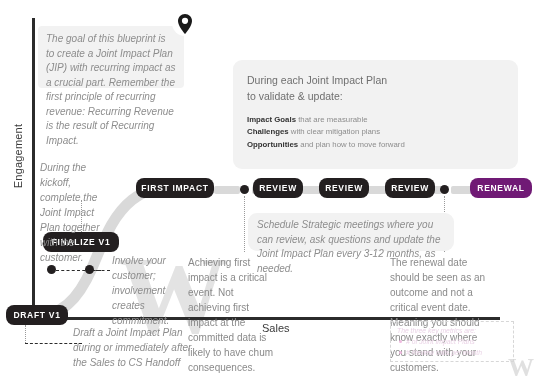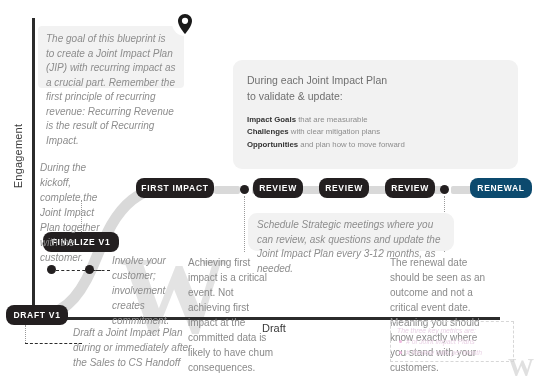--- a/index.html
+++ b/index.html
@@ -59,21 +59,21 @@
     position:absolute;
     display:flex;align-items:center;justify-content:center;
     background:#231f20;color:#ffffff;
     border-radius:8px;
     font-size:8.5px;font-weight:700;
     letter-spacing:.7px;
     height:20px;
     box-sizing:border-box;
     white-space:nowrap;
   }
-  .pill.light{background:#0c4a6e;color:#ffffff;}
+  .pill.light{background:#701a75;color:#ffffff;}
 
   
   .connector{
     position:absolute;height:8px;background:#d9d9d9;border-radius:2px;
   }
   .dot{
     position:absolute;width:9px;height:9px;border-radius:50%;background:#231f20;
   }
 
   
@@ -176,21 +176,21 @@
   <div class="wm-big">W</div>
   <div class="wm-small">W</div>
 
   <svg class="curve-layer" viewBox="0 0 540 387">
     <path d="M 30 318 C 62 316, 78 300, 92 268 C 104 240, 112 216, 132 200 C 145 190, 155 188, 170 188" fill="none" stroke="#d9d9d9" stroke-width="11" stroke-linecap="round"></path>
   </svg>
 
   <div class="axis-y"></div>
   <div class="axis-x"></div>
   <div class="axis-y-label">Engagement</div>
-  <div class="axis-x-label">Draft</div>
+  <div class="axis-x-label">Sales</div>
 
   <div class="note-box" style="left:38px;top:26px;width:146px;height:62px;padding:6px 8px;">
     <div class="note-it">The goal of this blueprint is to create a Joint Impact Plan (JIP) with recurring impact as a crucial part.  Remember the first principle of recurring revenue: Recurring Revenue is the result of Recurring Impact.</div>
   </div>
 
   <div class="pin">
     <svg viewBox="0 0 26 30" width="26" height="30">
       <circle cx="13" cy="13" r="13" fill="#ffffff"></circle>
       <path d="M13 4 C 9.1 4, 6 7.1, 6 11 C 6 16.2, 13 24, 13 24 C 13 24, 20 16.2, 20 11 C 20 7.1, 16.9 4, 13 4 Z" fill="#1a1a1a"></path>
       <circle cx="13" cy="10.8" r="3.1" fill="#ffffff"></circle>

